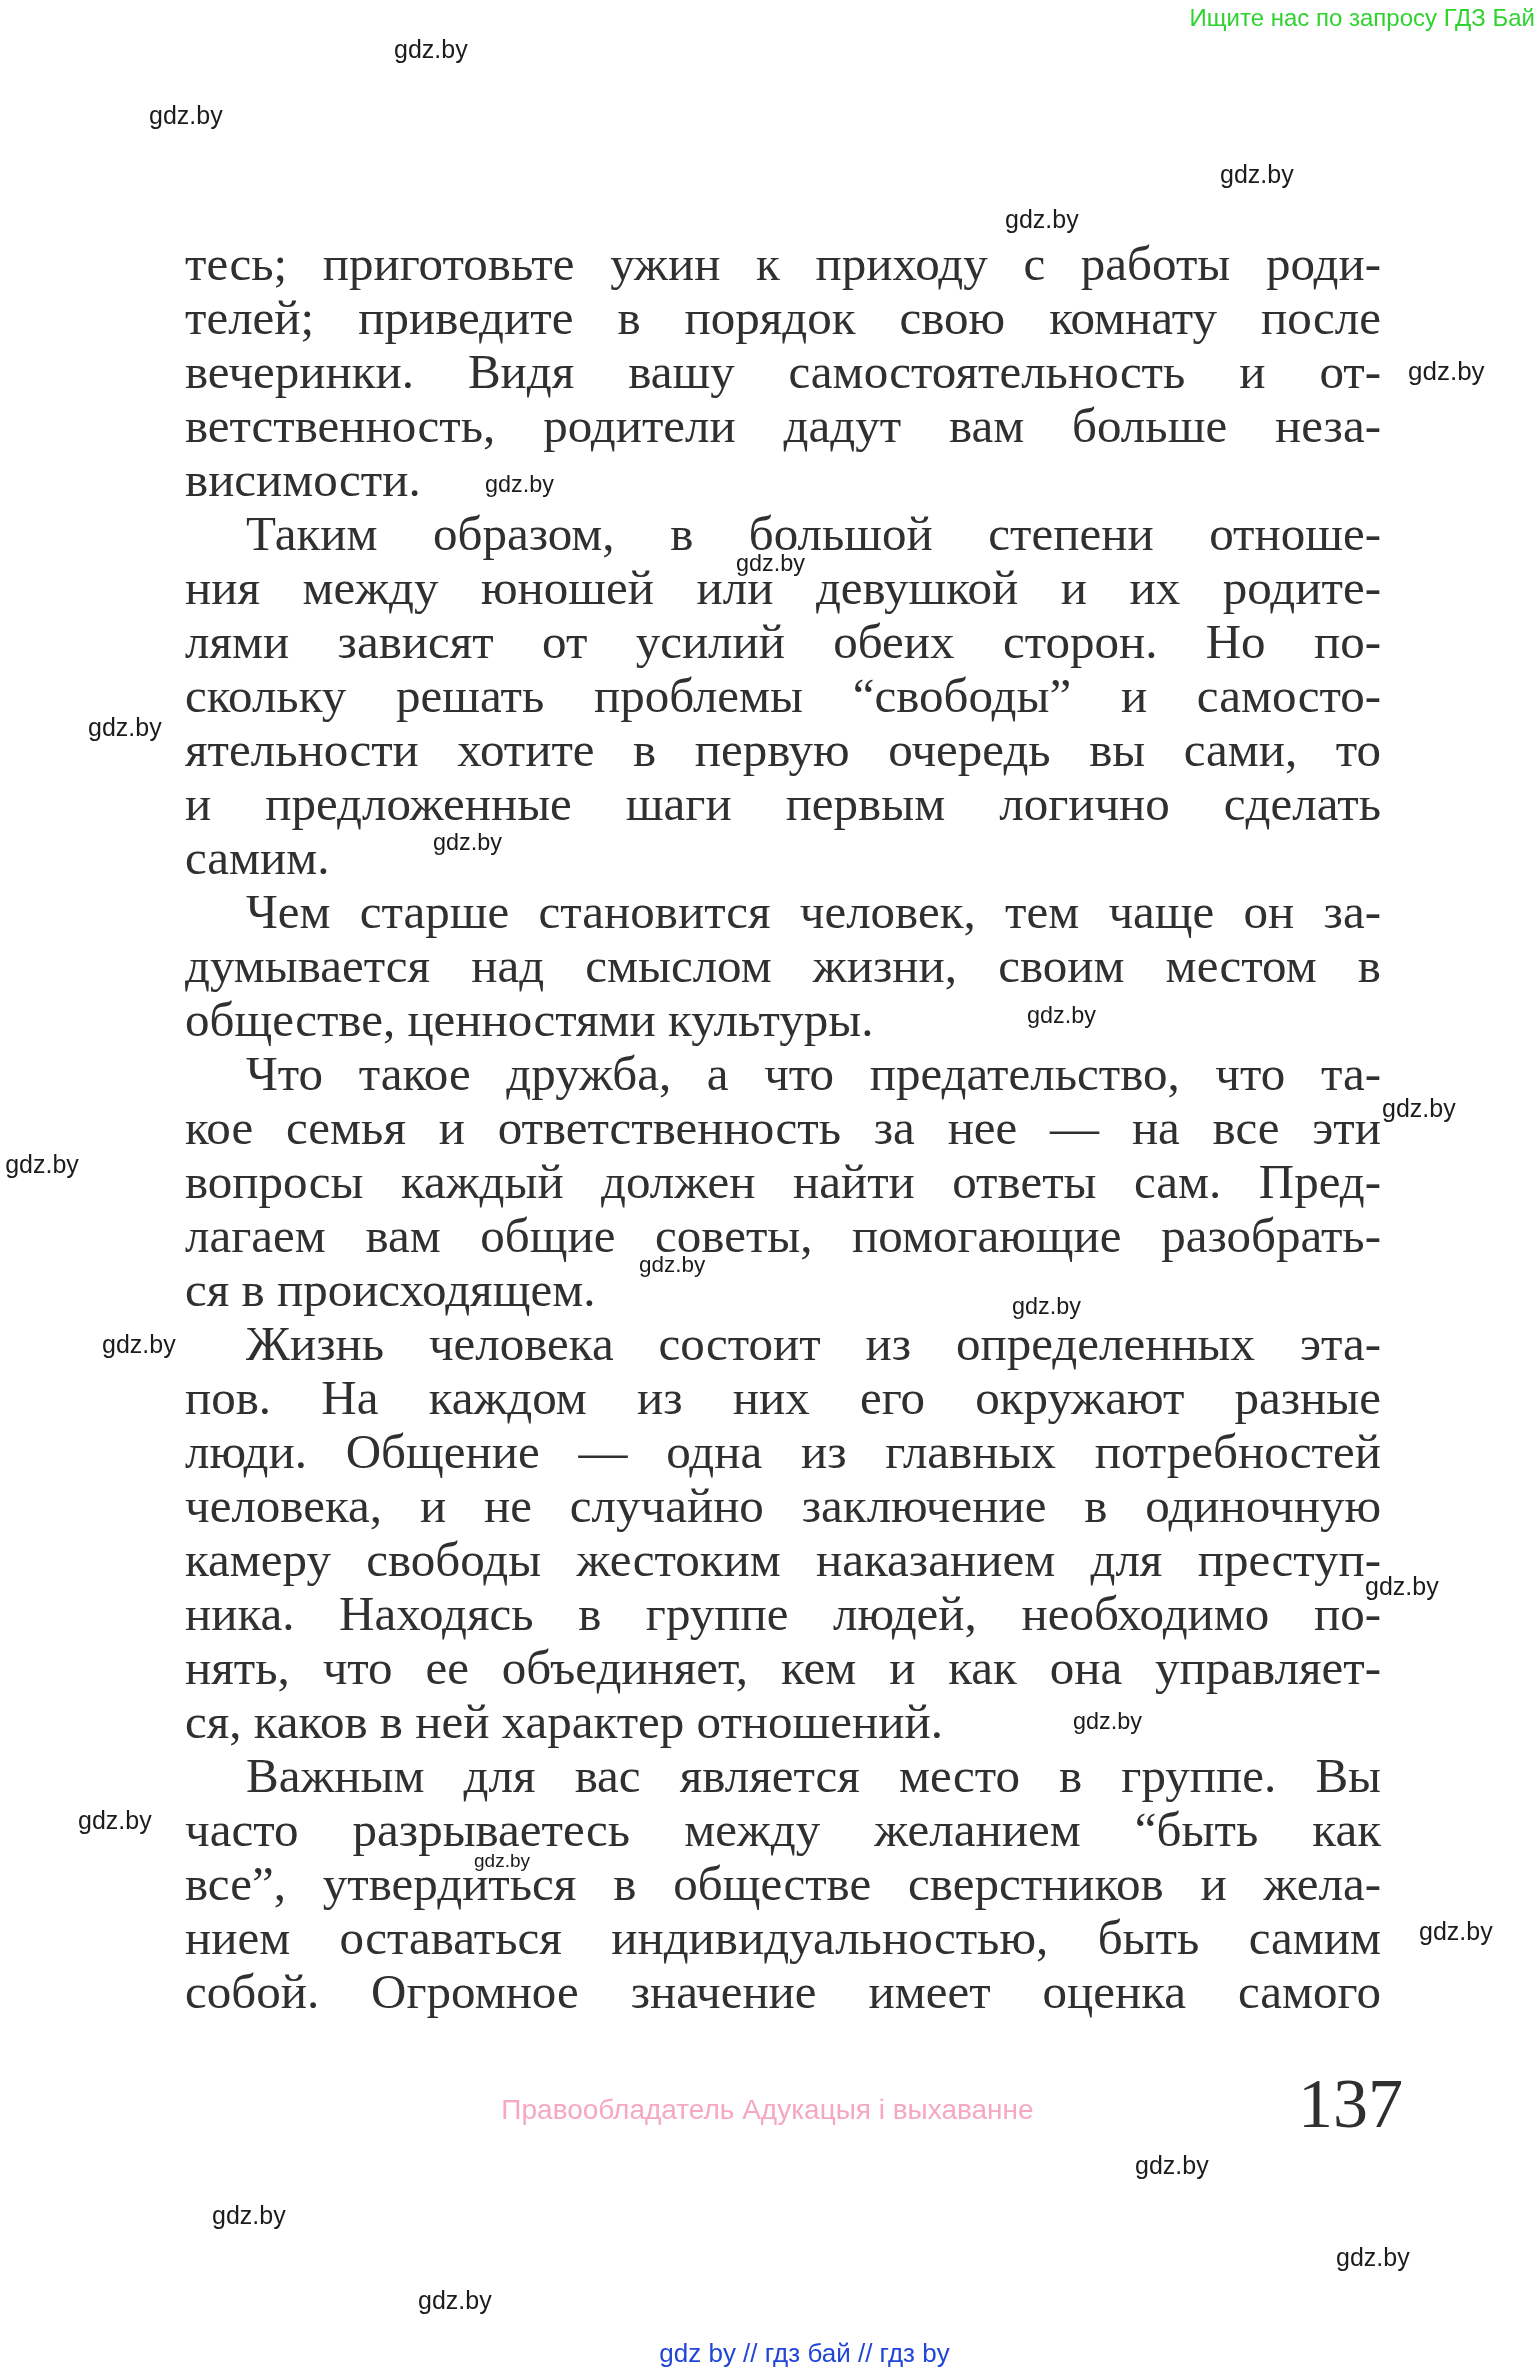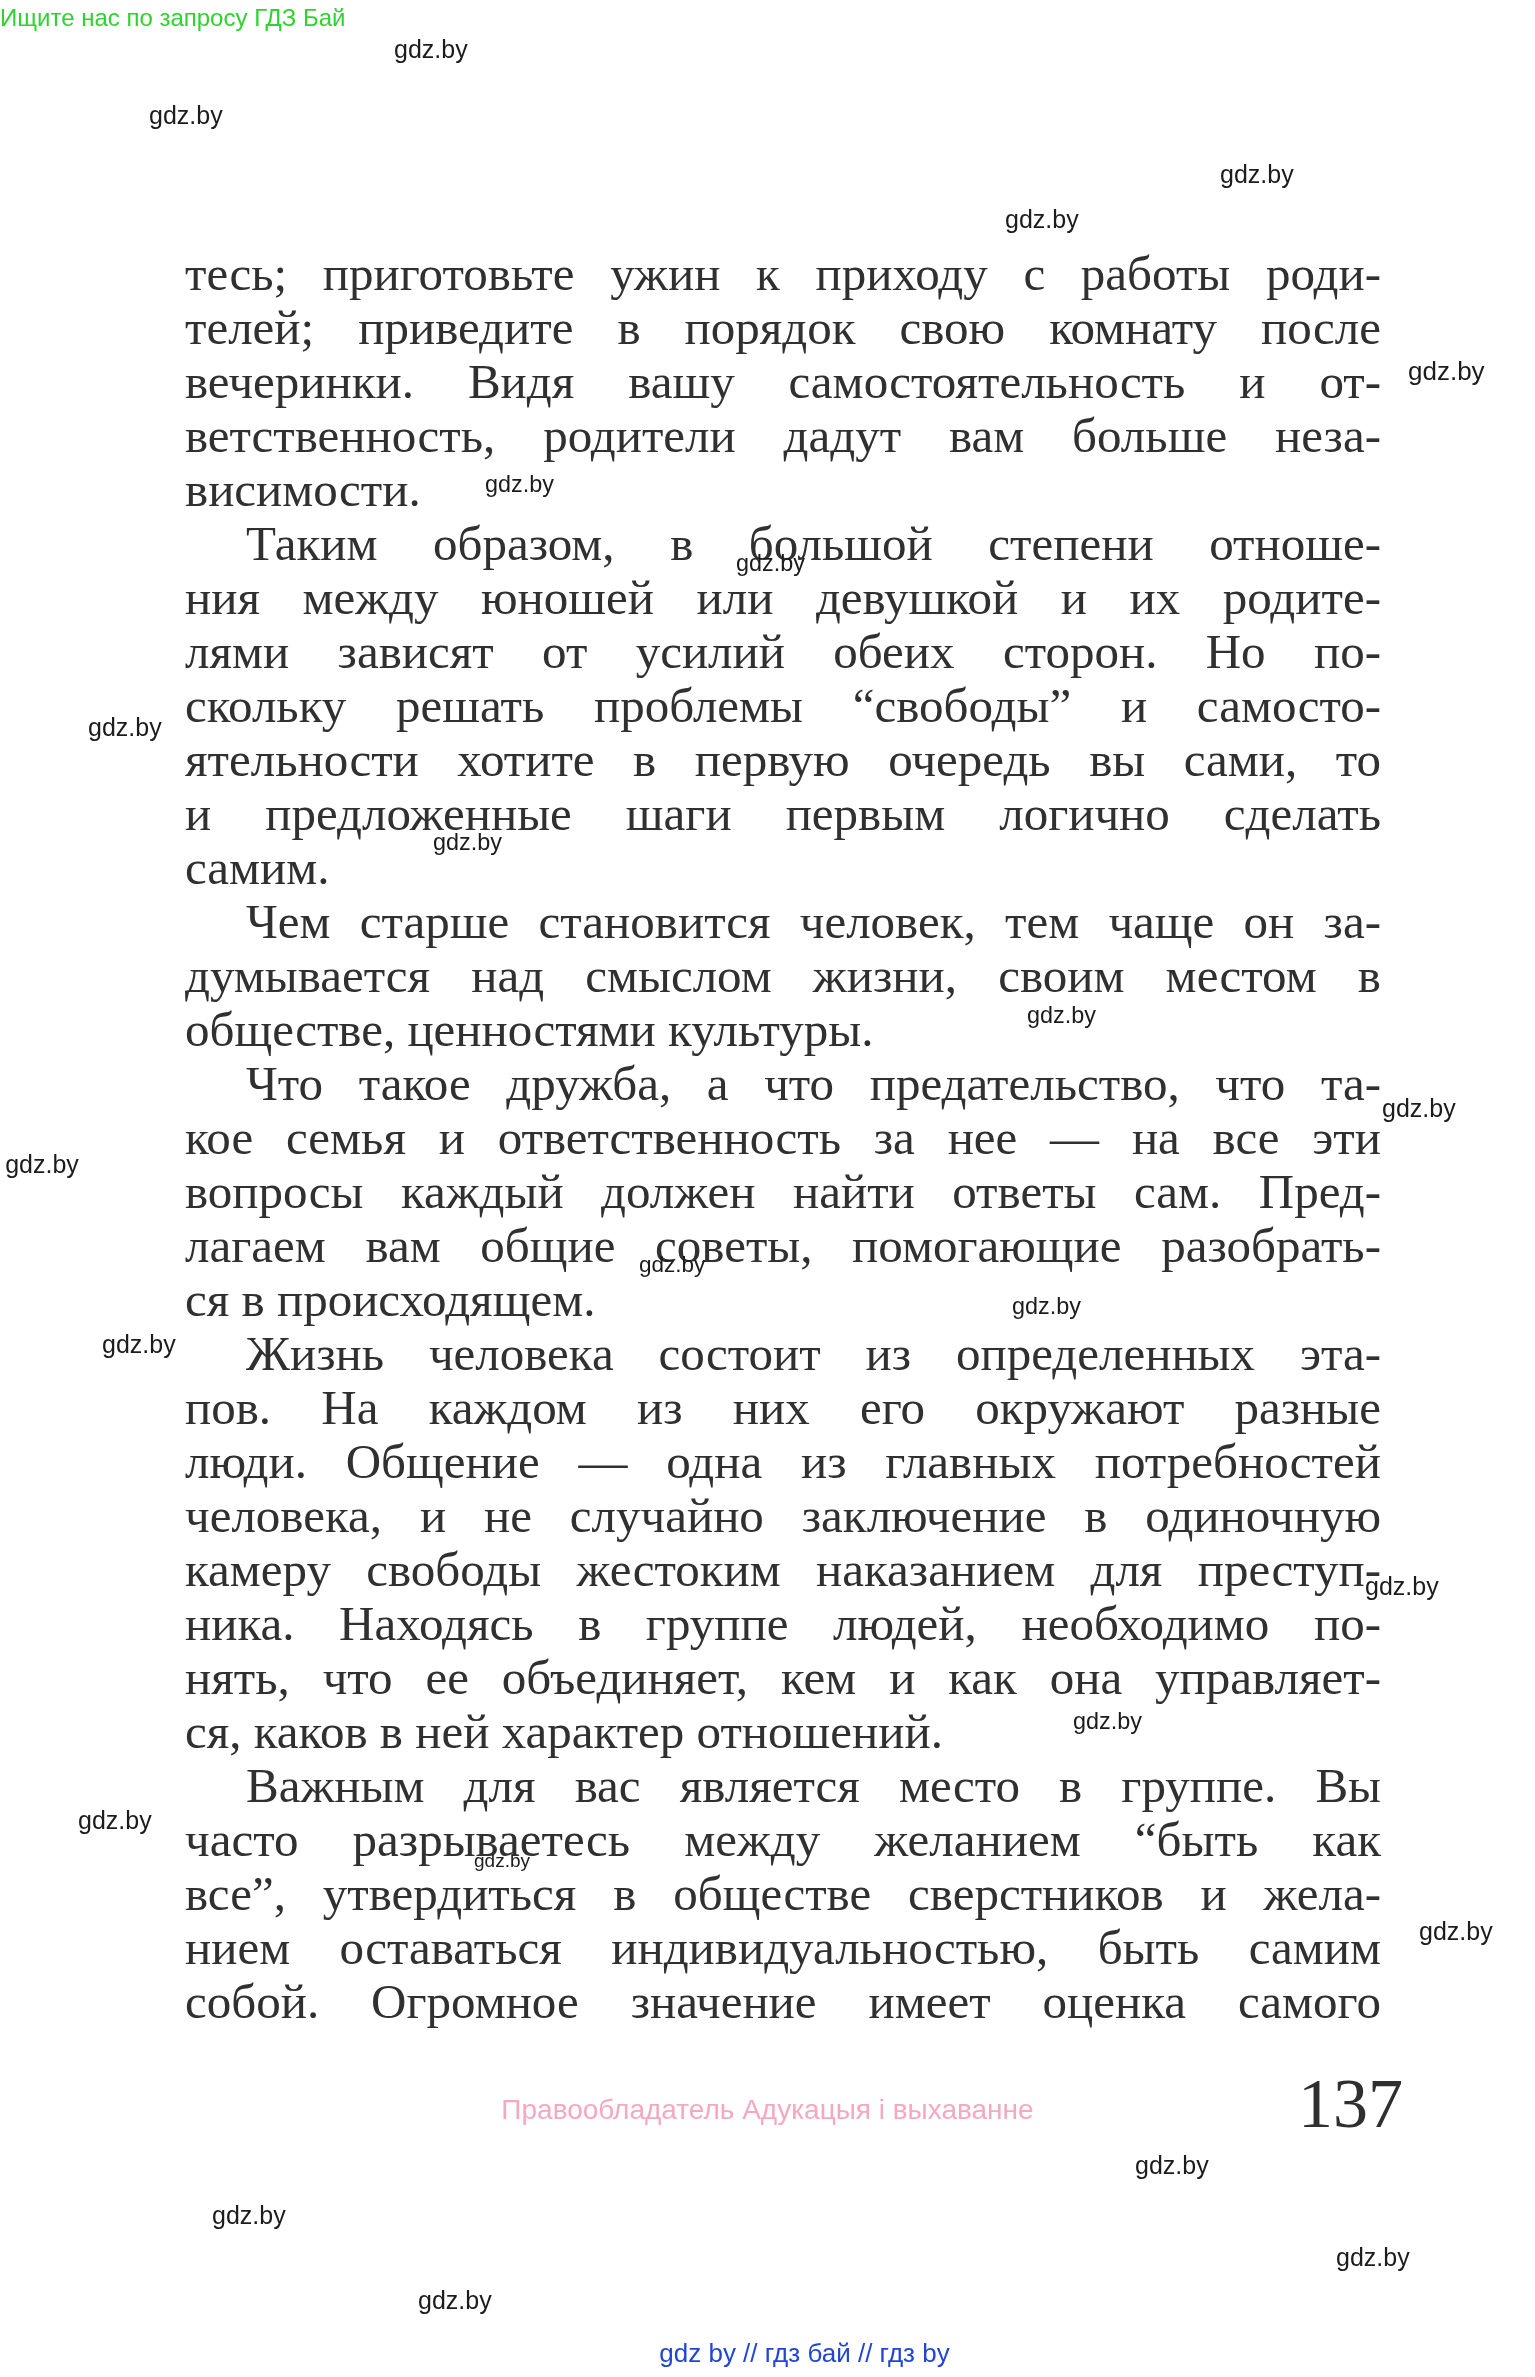--- a/index.html
+++ b/index.html
@@ -7,28 +7,28 @@
     position: relative;
     width: 1535px;
     height: 2377px;
     background: #ffffff;
     overflow: hidden;
     font-family: "Liberation Serif", serif;
   }
   #banner {
     position: absolute;
     top: 4.3px; left: 0; width: 100%;
-    text-align: left;
+    text-align: right;
     font-family: "Liberation Sans", sans-serif;
     font-size: 24px;
     line-height: 28px;
   }
   #textcol {
     position: absolute;
-    left: 185px; top: 247px; width: 1196px;
+    left: 185px; top: 237px; width: 1196px;
     font-family: "Liberation Serif", serif;
     font-size: 49px;
     font-weight: 500;
     line-height: 54px;
     letter-spacing: 0px;
   }
   .line {
     text-align: justify;
     text-align-last: justify;
   }

